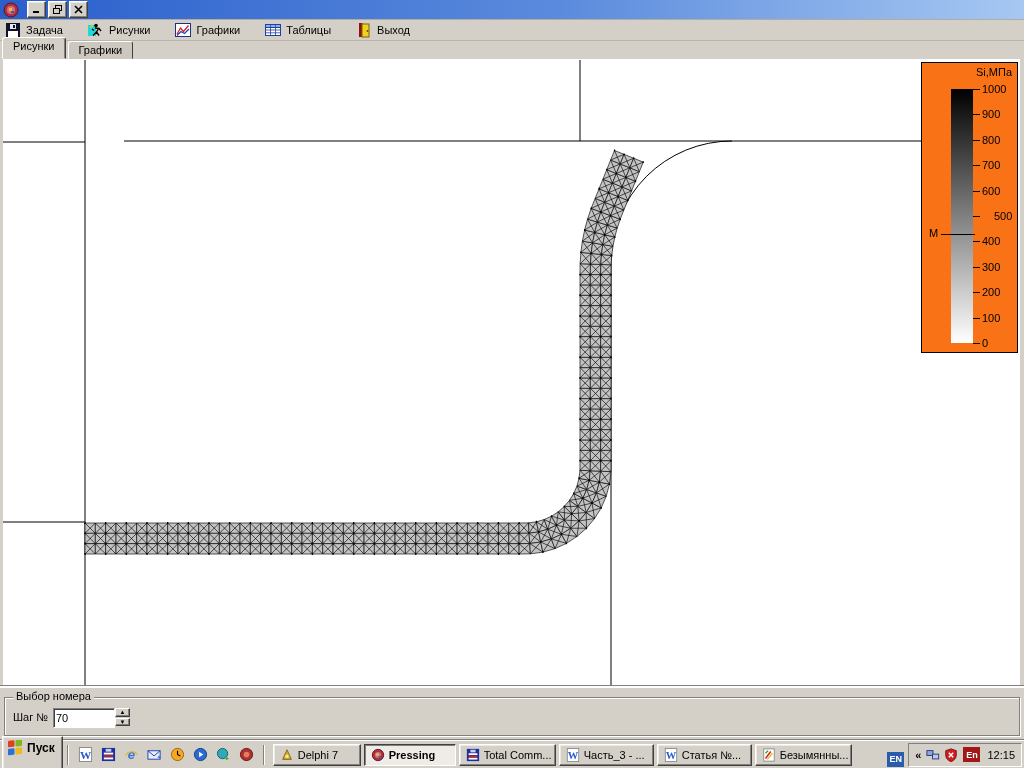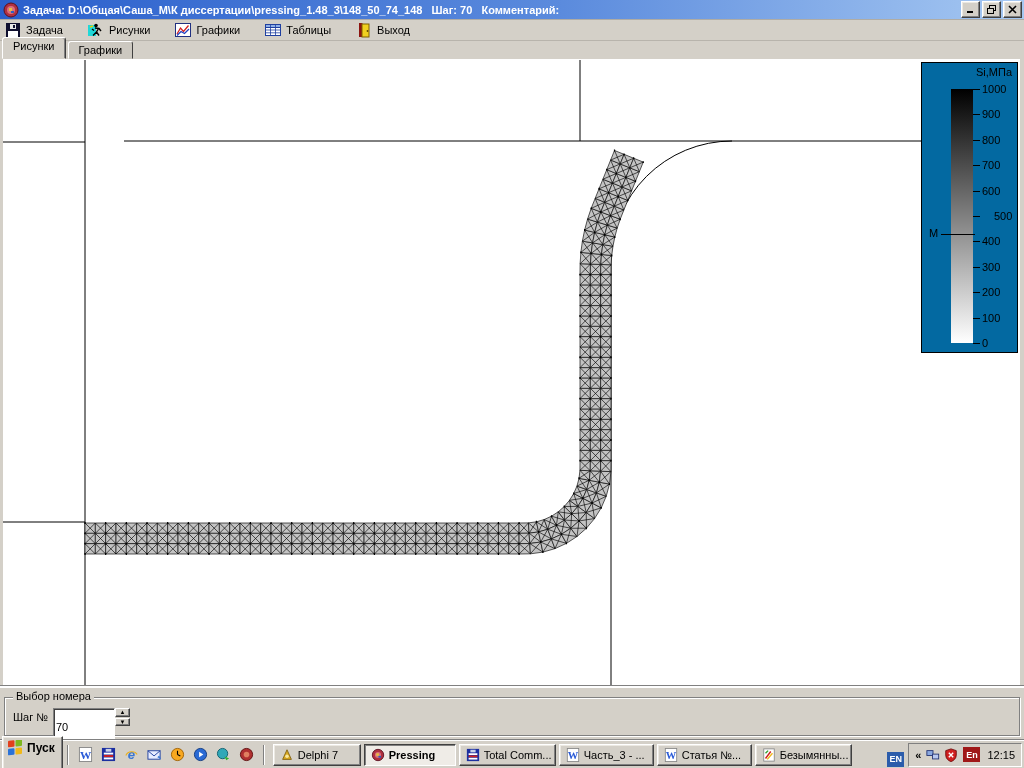--- a/index.html
+++ b/index.html
@@ -39,21 +39,21 @@
     border:1px solid;border-color:#fff #404040 transparent #fff;
     border-radius:3px 3px 0 0;margin-right:2px;height:14px;line-height:13px;
   }
   .tab.active{height:16px;z-index:2;box-shadow:inset -1px 0 0 #808080;}
   .tab.inactive{height:12px;background:#ccc8c0;}
   
   #canvas{position:absolute;left:0;top:59px;background:#fff;}
   
   #legend{
     position:absolute;left:921px;top:62px;width:97px;height:291px;
-    background:#0369a1;border:1px solid #000;box-sizing:border-box;
+    background:#f97316;border:1px solid #000;box-sizing:border-box;
   }
   #legend .legend-title{position:absolute;top:3px;right:5px;}
   #legend .legend-bar{
     position:absolute;left:29px;top:26px;width:22px;height:254px;
     background:linear-gradient(#000,#fff);
   }
   .ltick{position:absolute;height:0;border-top:1px solid #000;left:51px;width:7px;}
   .ltick-label{position:absolute;left:60px;transform:translateY(-6px);}
   #legend .m-line{position:absolute;left:19px;width:34px;border-top:1px solid #000;}
   #legend .m-label{position:absolute;left:7px;transform:translateY(-7px);}
@@ -66,21 +66,21 @@
   #stepgroup{
     position:absolute;left:4px;right:4px;top:9px;bottom:4px;
     border:1px solid #808080;box-shadow:1px 1px 0 #fff,inset 1px 1px 0 #fff;
   }
   #stepgroup .gtitle{position:absolute;left:8px;top:-8px;background:#d4d0c8;padding:0 3px;}
   #stepgroup .glabel{position:absolute;left:8px;top:13px;}
   #stepinput{
     position:absolute;left:48px;top:10px;width:56px;height:14px;
     border:1px solid;border-color:#808080 #fff #fff #808080;
     box-shadow:inset 1px 1px 0 #404040;
-    font-family:"Liberation Sans",sans-serif;font-size:11px;padding:11px 2px;background:#fff;
+    font-family:"Liberation Sans",sans-serif;font-size:11px;padding:2px 2px;background:#fff;
   }
   #spinner{position:absolute;left:110px;top:10px;width:15px;height:18px;display:flex;flex-direction:column;gap:1px;}
   .spinbtn{
     flex:1;background:#d4d0c8;border:1px solid;border-color:#fff #404040 #404040 #fff;
     box-shadow:inset -1px -1px 0 #808080;
     font-size:6px;line-height:6px;text-align:center;color:#000;
   }
   
   #taskbar{
     position:absolute;left:0;top:740px;width:1024px;height:28px;box-sizing:border-box;
@@ -129,21 +129,20 @@
 
   <div id="titlebar">
     <span class="app-ico">
       <svg viewBox="0 0 16 16">
           <circle cx="8" cy="8" r="7" fill="#b03040" stroke="#5a1020"></circle>
           <circle cx="8" cy="8" r="4" fill="#d8707c"></circle>
           <rect x="6" y="6" width="3" height="3" fill="#e8c040"></rect>
           <rect x="8" y="9" width="3" height="2" fill="#3060c0"></rect>
         </svg>
     </span>
-    <span class="title">Задача: D:\Общая\Саша_М\К диссертации\pressing_1.48_3\148_50_74_148   Шаг: 70   Комментарий:</span>
     <span class="winbtns">
       <span class="winbtn">
           <svg width="9" height="9">
             <rect x="1" y="6" width="6" height="2" fill="#000"></rect>
           </svg>
         </span>
       <span class="winbtn">
           <svg width="9" height="9">
             <rect x="2.5" y="0.5" width="6" height="5" fill="none" stroke="#000"></rect>
             <rect x="0.5" y="3.5" width="6" height="5" fill="#d4d0c8" stroke="#000"></rect>

